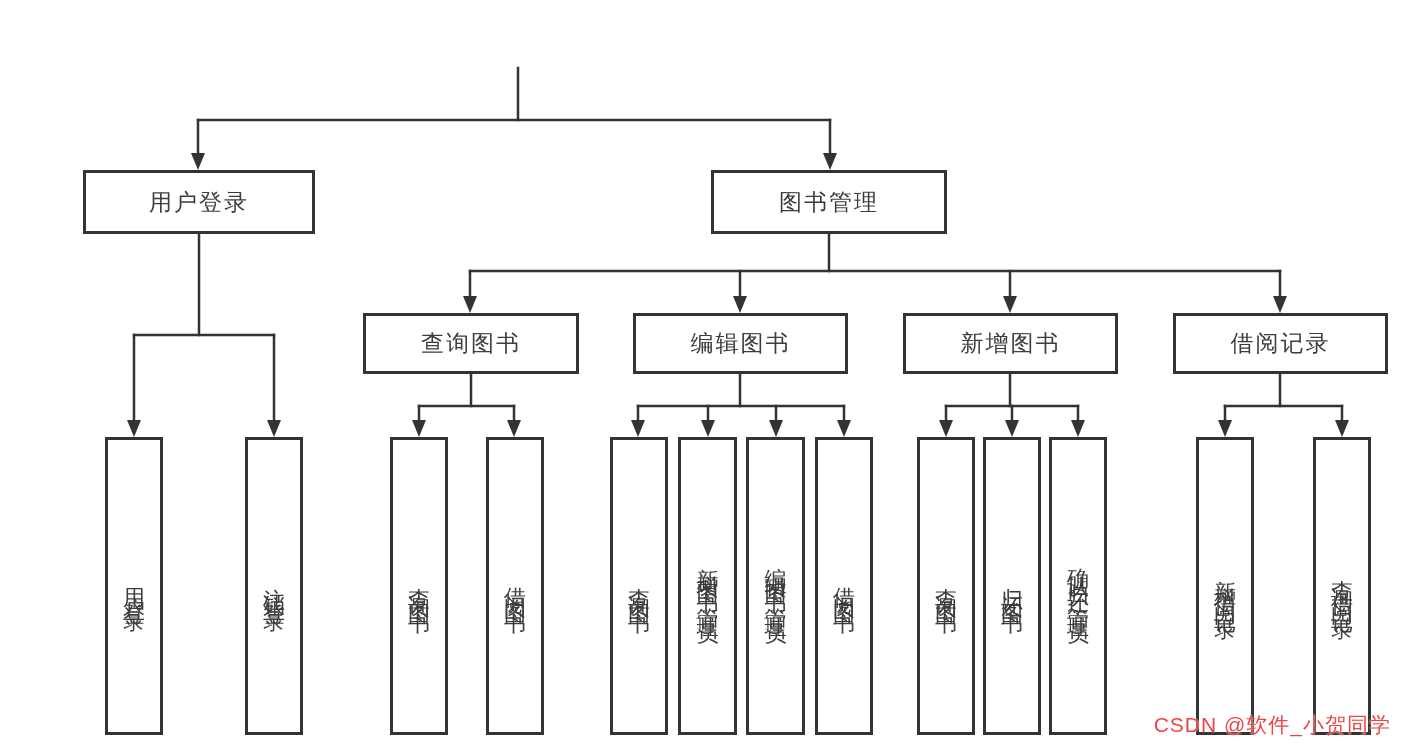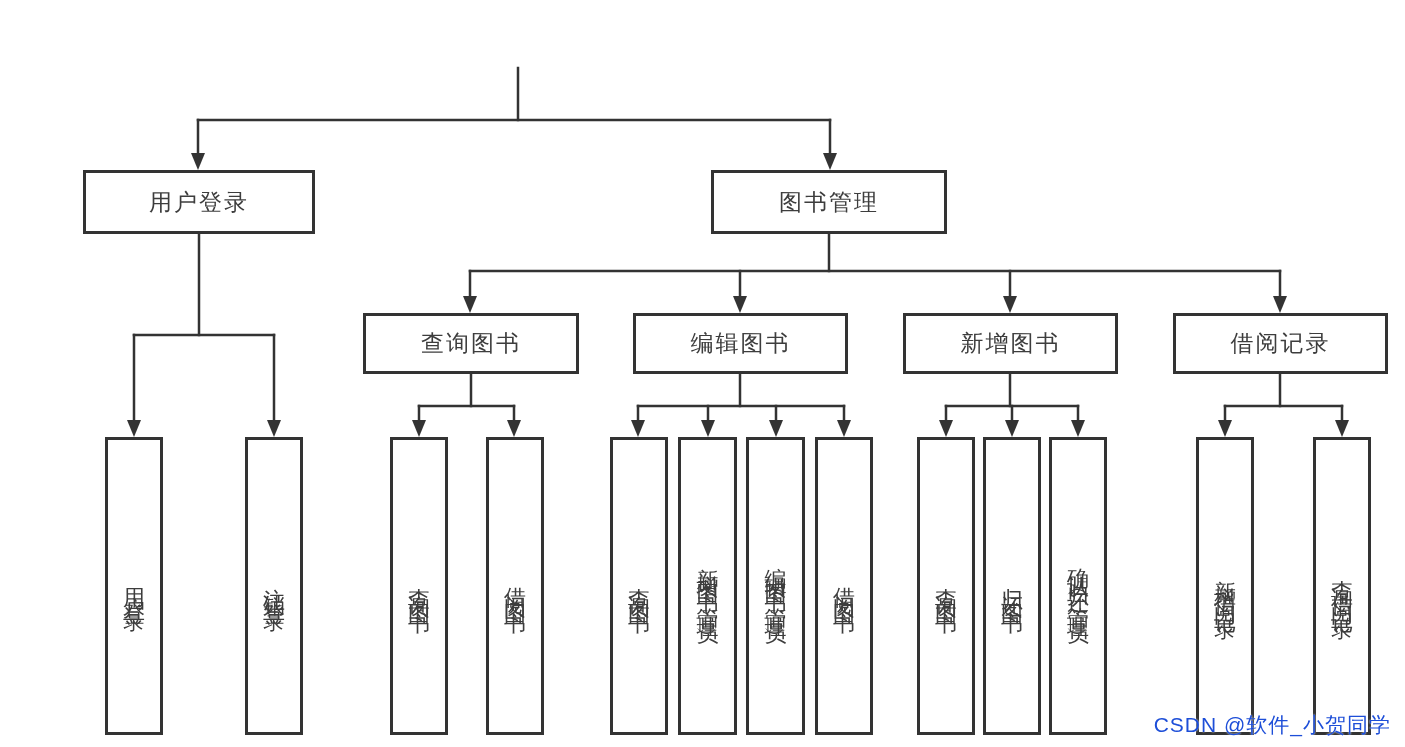--- a/index.html
+++ b/index.html
@@ -44,21 +44,21 @@
     text-orientation: mixed;
     font-size: 22px;
     letter-spacing: 8px;
     line-height: 1;
   }
   .watermark {
     position: absolute;
     right: 14px;
     bottom: 8px;
     font-size: 21px;
-    color: #1d4ed8;
+    color: #ef4444;
     letter-spacing: 1px;
     white-space: nowrap;
     text-shadow: 0 0 2px #ffffff;
     z-index: 5;
   }
 </style>
 </head>
 <body>
 
 <div id="stage">

